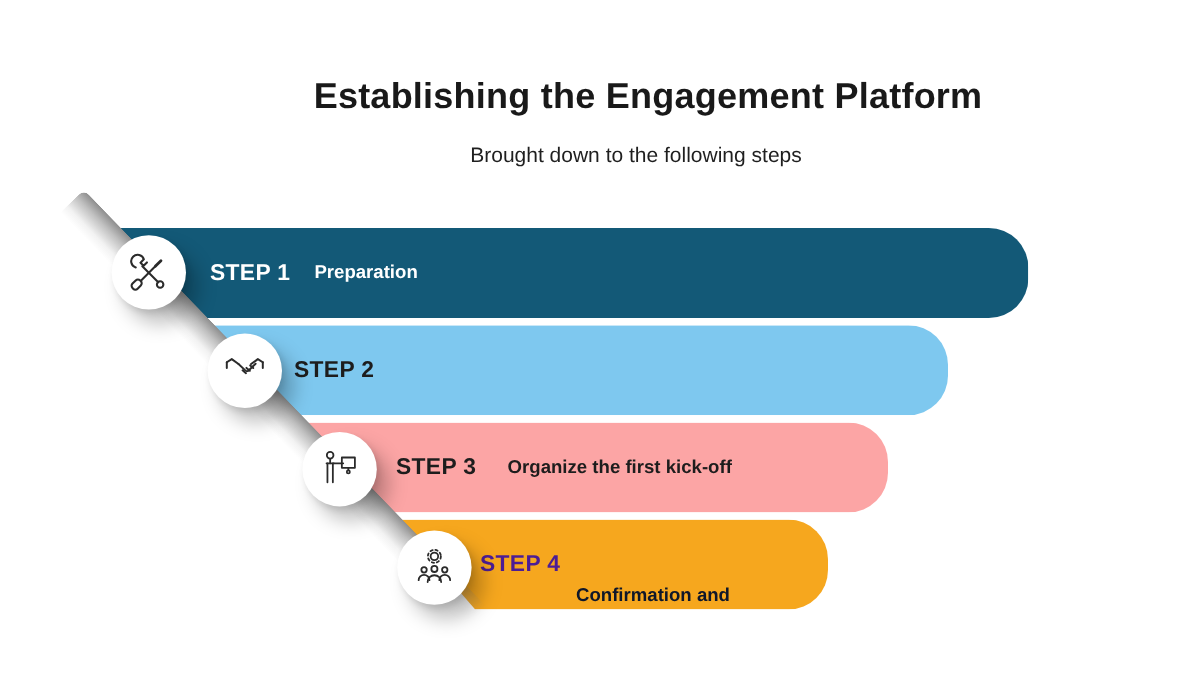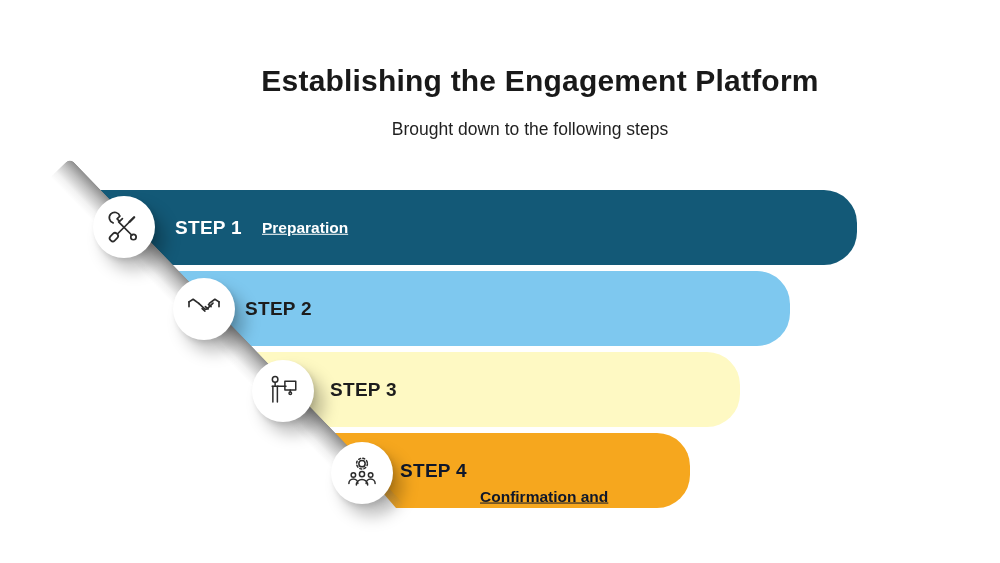--- a/index.html
+++ b/index.html
@@ -30,21 +30,21 @@
     position:absolute;height:75px;z-index:2;
     border-radius:0 33px 33px 0;
     clip-path:polygon(0 0,100% 0,100% 100%,65px 100%);
   }
   .step-label{
     position:absolute;top:50%;transform:translateY(-50%);
     font-size:19px;font-weight:bold;letter-spacing:.3px;white-space:nowrap;
   }
   .step-desc{
     position:absolute;top:50%;transform:translateY(-50%);
-    font-size:15.5px;font-weight:bold;line-height:1.32;text-decoration:underline;
+    font-size:15.5px;font-weight:bold;line-height:1.32;
   }
   .badge{
     position:absolute;width:62px;height:62px;border-radius:50%;
     background:#ffffff;z-index:4;
     box-shadow:10px 12px 16px rgba(0,0,0,.25),2px 3px 5px rgba(0,0,0,.10);
     display:flex;align-items:center;justify-content:center;
   }
   .badge svg{width:36px;height:36px;display:block;}
 </style>
 </head>
@@ -59,26 +59,27 @@
 
   <div class="bar" style="left: 88px; top: 190px; width: 769px; background-color: rgb(19, 89, 119);">
     <span class="step-label" style="left: 87px; color: rgb(255, 255, 255);">STEP 1</span>
     <span class="step-desc" style="left: 174px; white-space: nowrap; color: rgb(255, 255, 255);">Preparation</span>
   </div>
 
   <div class="bar" style="left: 169px; top: 271px; width: 621px; background-color: rgb(126, 200, 239); text-align: right;">
     <span class="step-label" style="left: 76px; color: rgb(29, 29, 29);">STEP 2</span>
   </div>
 
-  <div class="bar" style="left: 250px; top: 352px; width: 490px; background-color: #fef9c3;">
+  <div class="bar" style="left: 250px; top: 352px; width: 490px; background-color: #fca5a5;">
     <span class="step-label" style="left: 80px; color: rgb(29, 29, 29);">STEP 3</span>
+    <span class="step-desc" style="left: 173px; width: 205px; color: rgb(29, 29, 29);">Organize the first kick-off</span>
   </div>
 
   <div class="bar" style="left: 331px; top: 433px; width: 359px; background-color: rgb(246, 167, 30);">
-    <span class="step-label" style="left: 69px; color: #0f172a;">STEP 4</span>
+    <span class="step-label" style="left: 69px; color: #4c1d95;">STEP 4</span>
     <span class="step-desc" style="left: 149px; width: 185px; color: #0f172a; margin-top: 36px;">Confirmation and consent from members</span>
   </div>
 
   <div class="badge" style="left:93px;top:196px;">
     <svg viewBox="0 0 48 48">
       <g fill="none" stroke="#2b2b2b" stroke-width="2.3" stroke-linecap="round" stroke-linejoin="round">
         <path d="M9.5 18.5 A7.2 7.2 0 1 1 18.5 9.5 L14.8 13.2 L18.2 16.6 L21.9 12.9"></path>
         <path d="M16.8 17.2 L34.5 35"></path>
         <circle cx="36.6" cy="37.4" r="3.6"></circle>
         <rect x="4.5" y="33.5" width="12" height="8" rx="3.5" transform="rotate(-45 10.5 37.5)"></rect>

